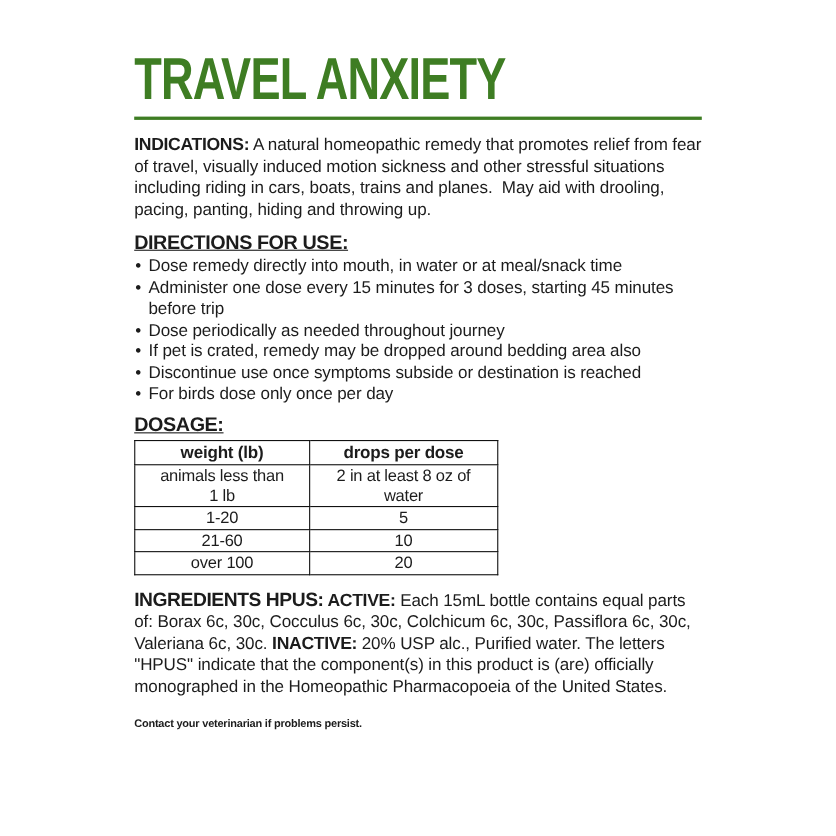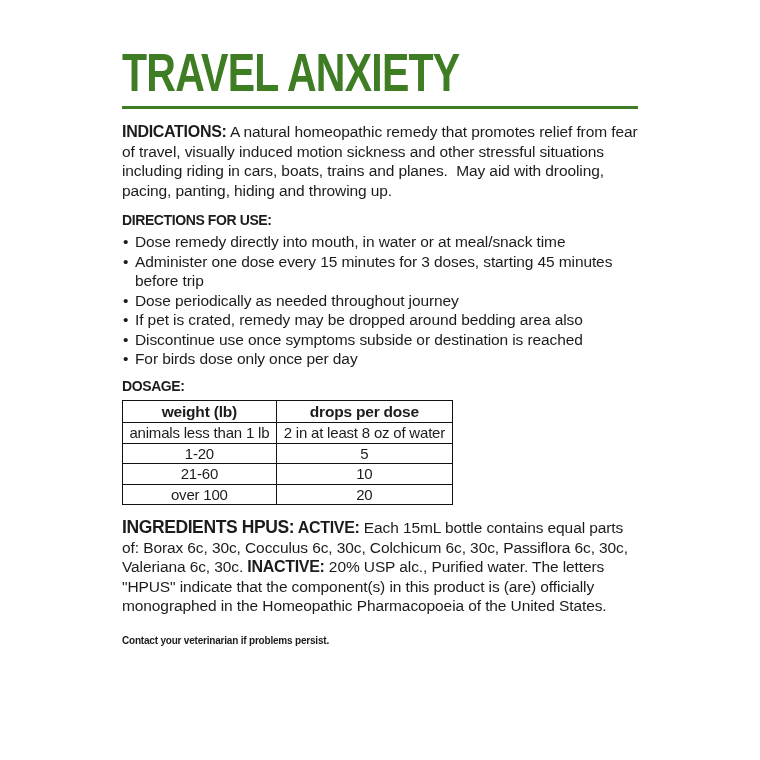--- a/index.html
+++ b/index.html
@@ -48,24 +48,25 @@
     font-size: 16px;
     letter-spacing: -0.3px;
   }
   .lbl-big {
     font-weight: bold;
     font-size: 17.5px;
     letter-spacing: -0.4px;
   }
   .indications { margin-top: 13px; }
   h2.heading {
-    font-size: 14px;
+    font-size: 18px;
     font-weight: bold;
     letter-spacing: -0.4px;
     line-height: 20px;
+    text-decoration: underline;
   }
   .directions-heading { margin-top: 10px; }
   ul.bullets {
     list-style: none;
     margin-top: 2px;
   }
   ul.bullets li {
     position: relative;
     padding-left: 13px;
     font-size: 15.5px;
@@ -79,21 +80,21 @@
   }
   .dosage-heading { margin-top: 7px; }
   table.dosage {
     border-collapse: collapse;
     margin-top: 4px;
     width: 331px;
   }
   table.dosage th, table.dosage td {
     border: 1.6px solid #111111;
     text-align: center;
-    padding: 1px 3px;
+    padding: 1px 20px;
     line-height: 17.5px;
   }
   table.dosage th {
     font-size: 15.5px;
     font-weight: bold;
     letter-spacing: -0.2px;
     padding: 2px 15px;
   }
   table.dosage td {
     font-size: 15px;

